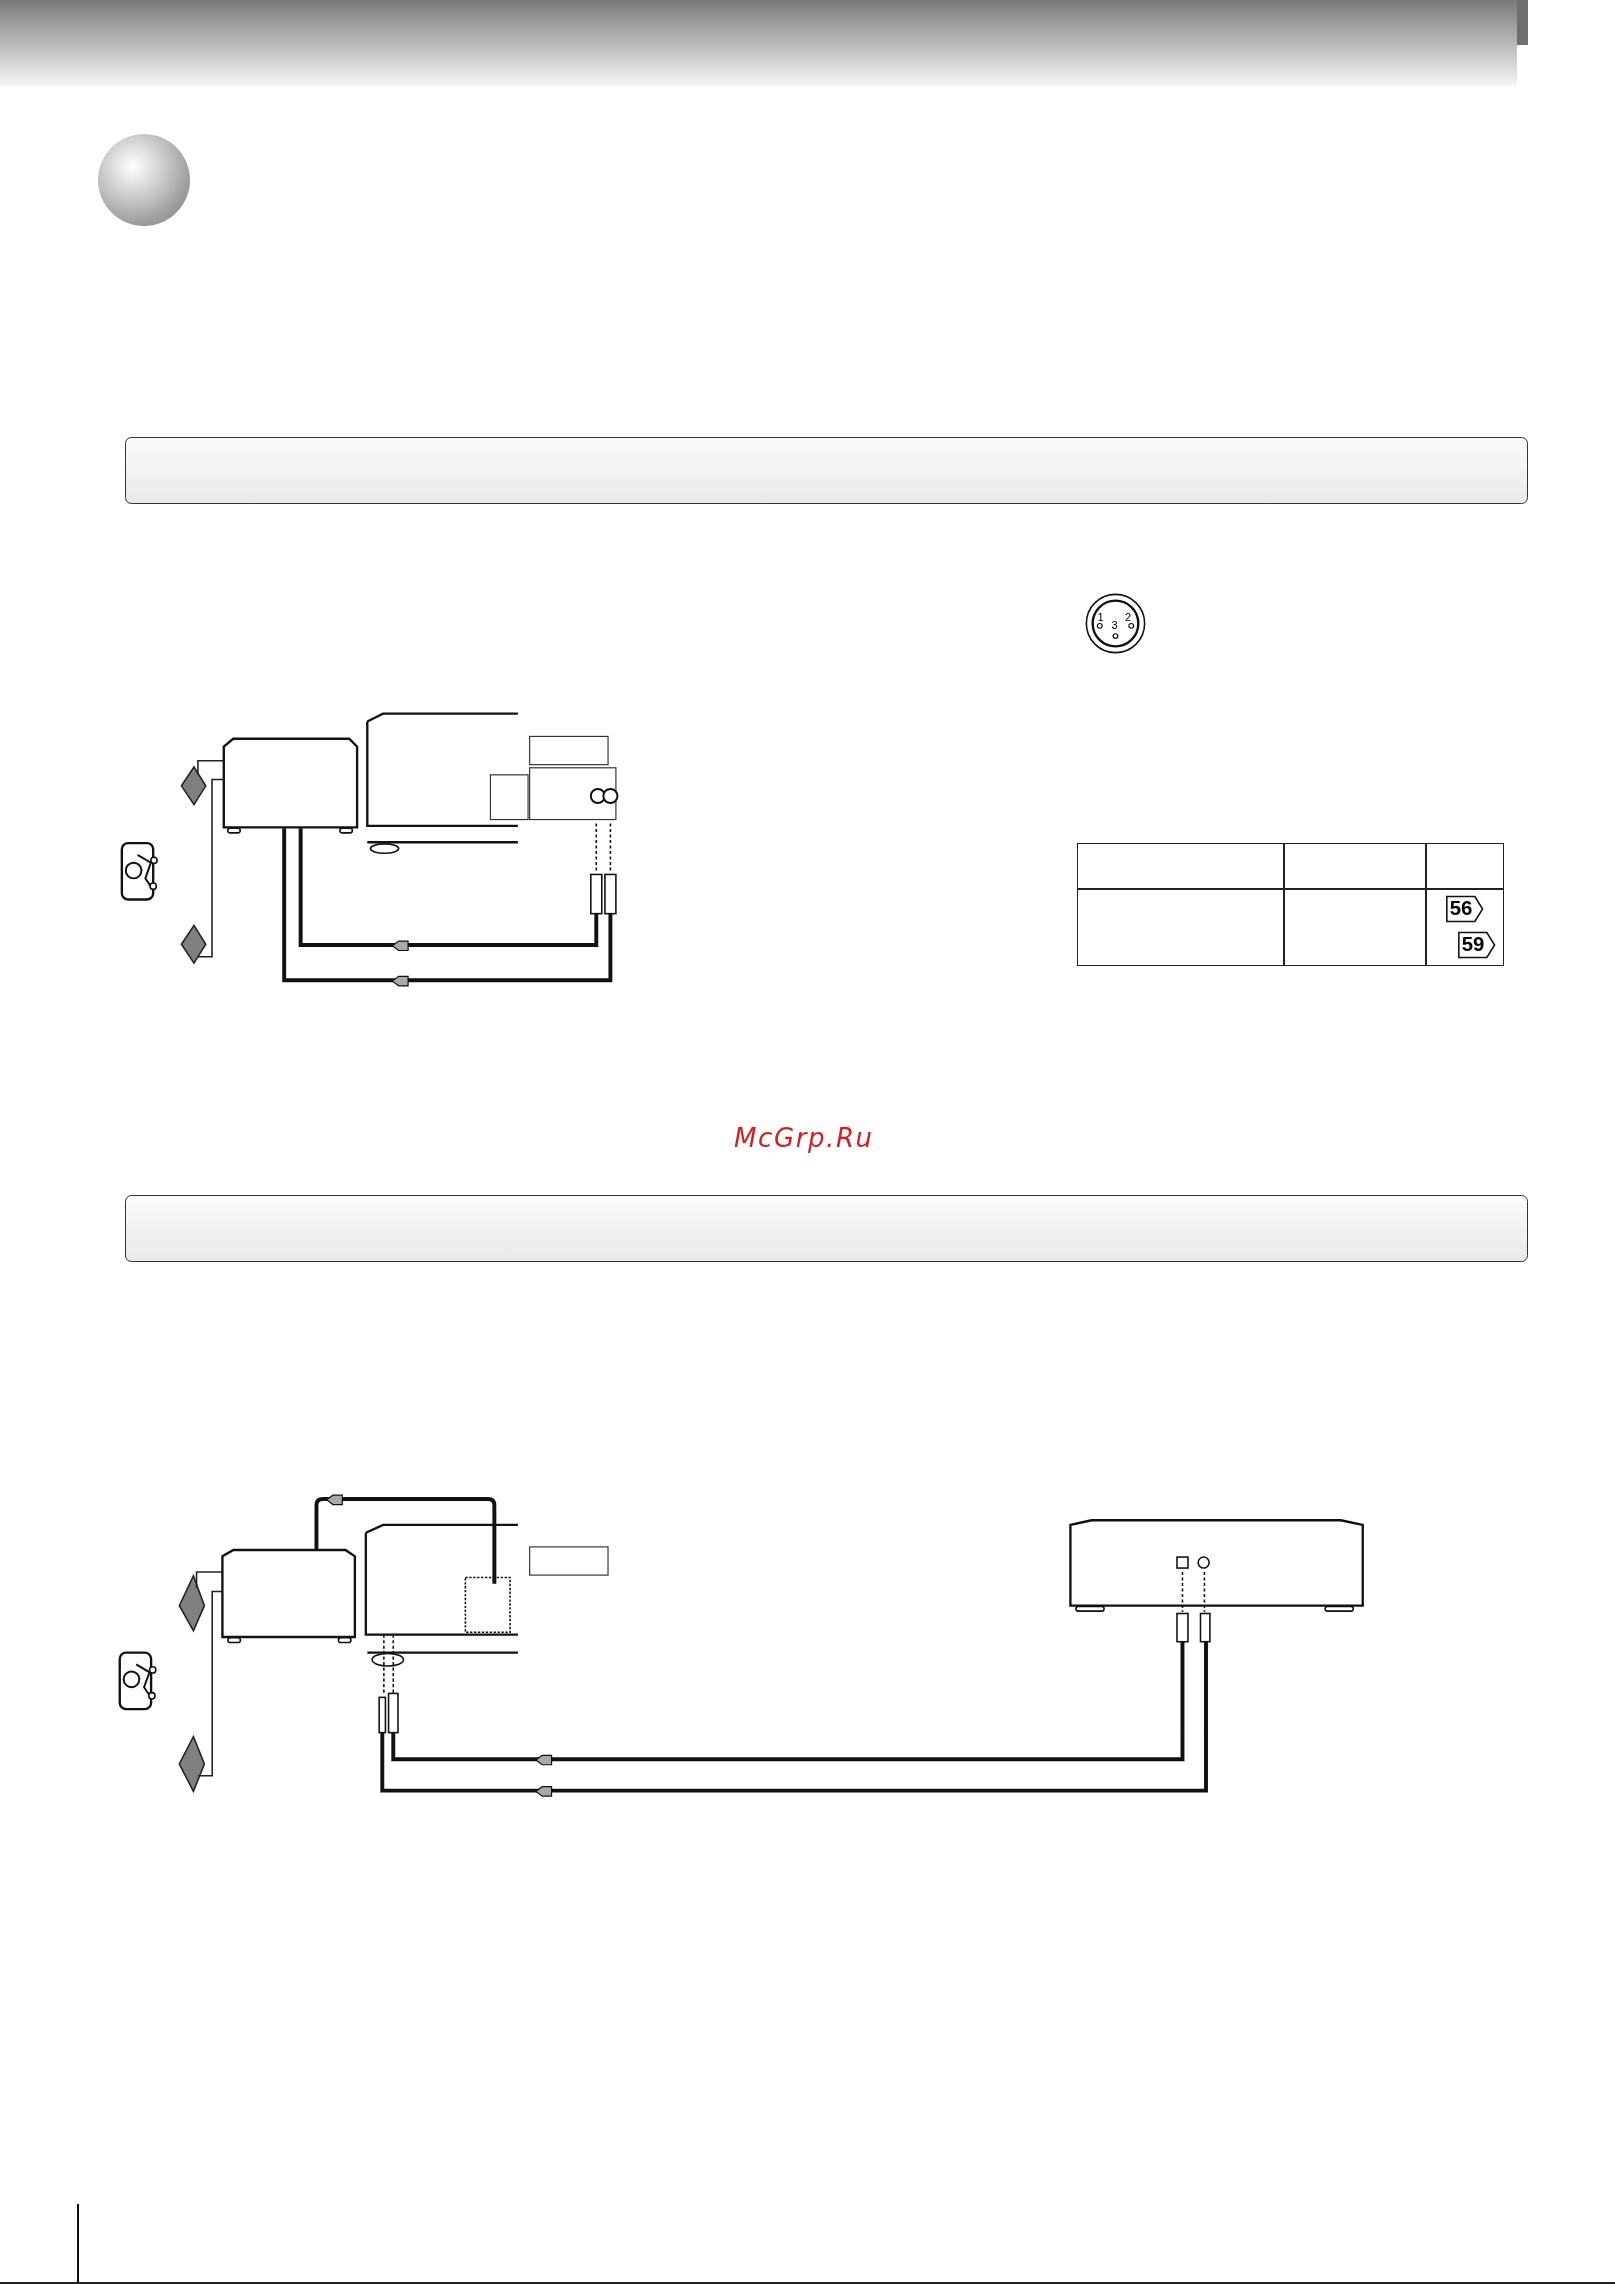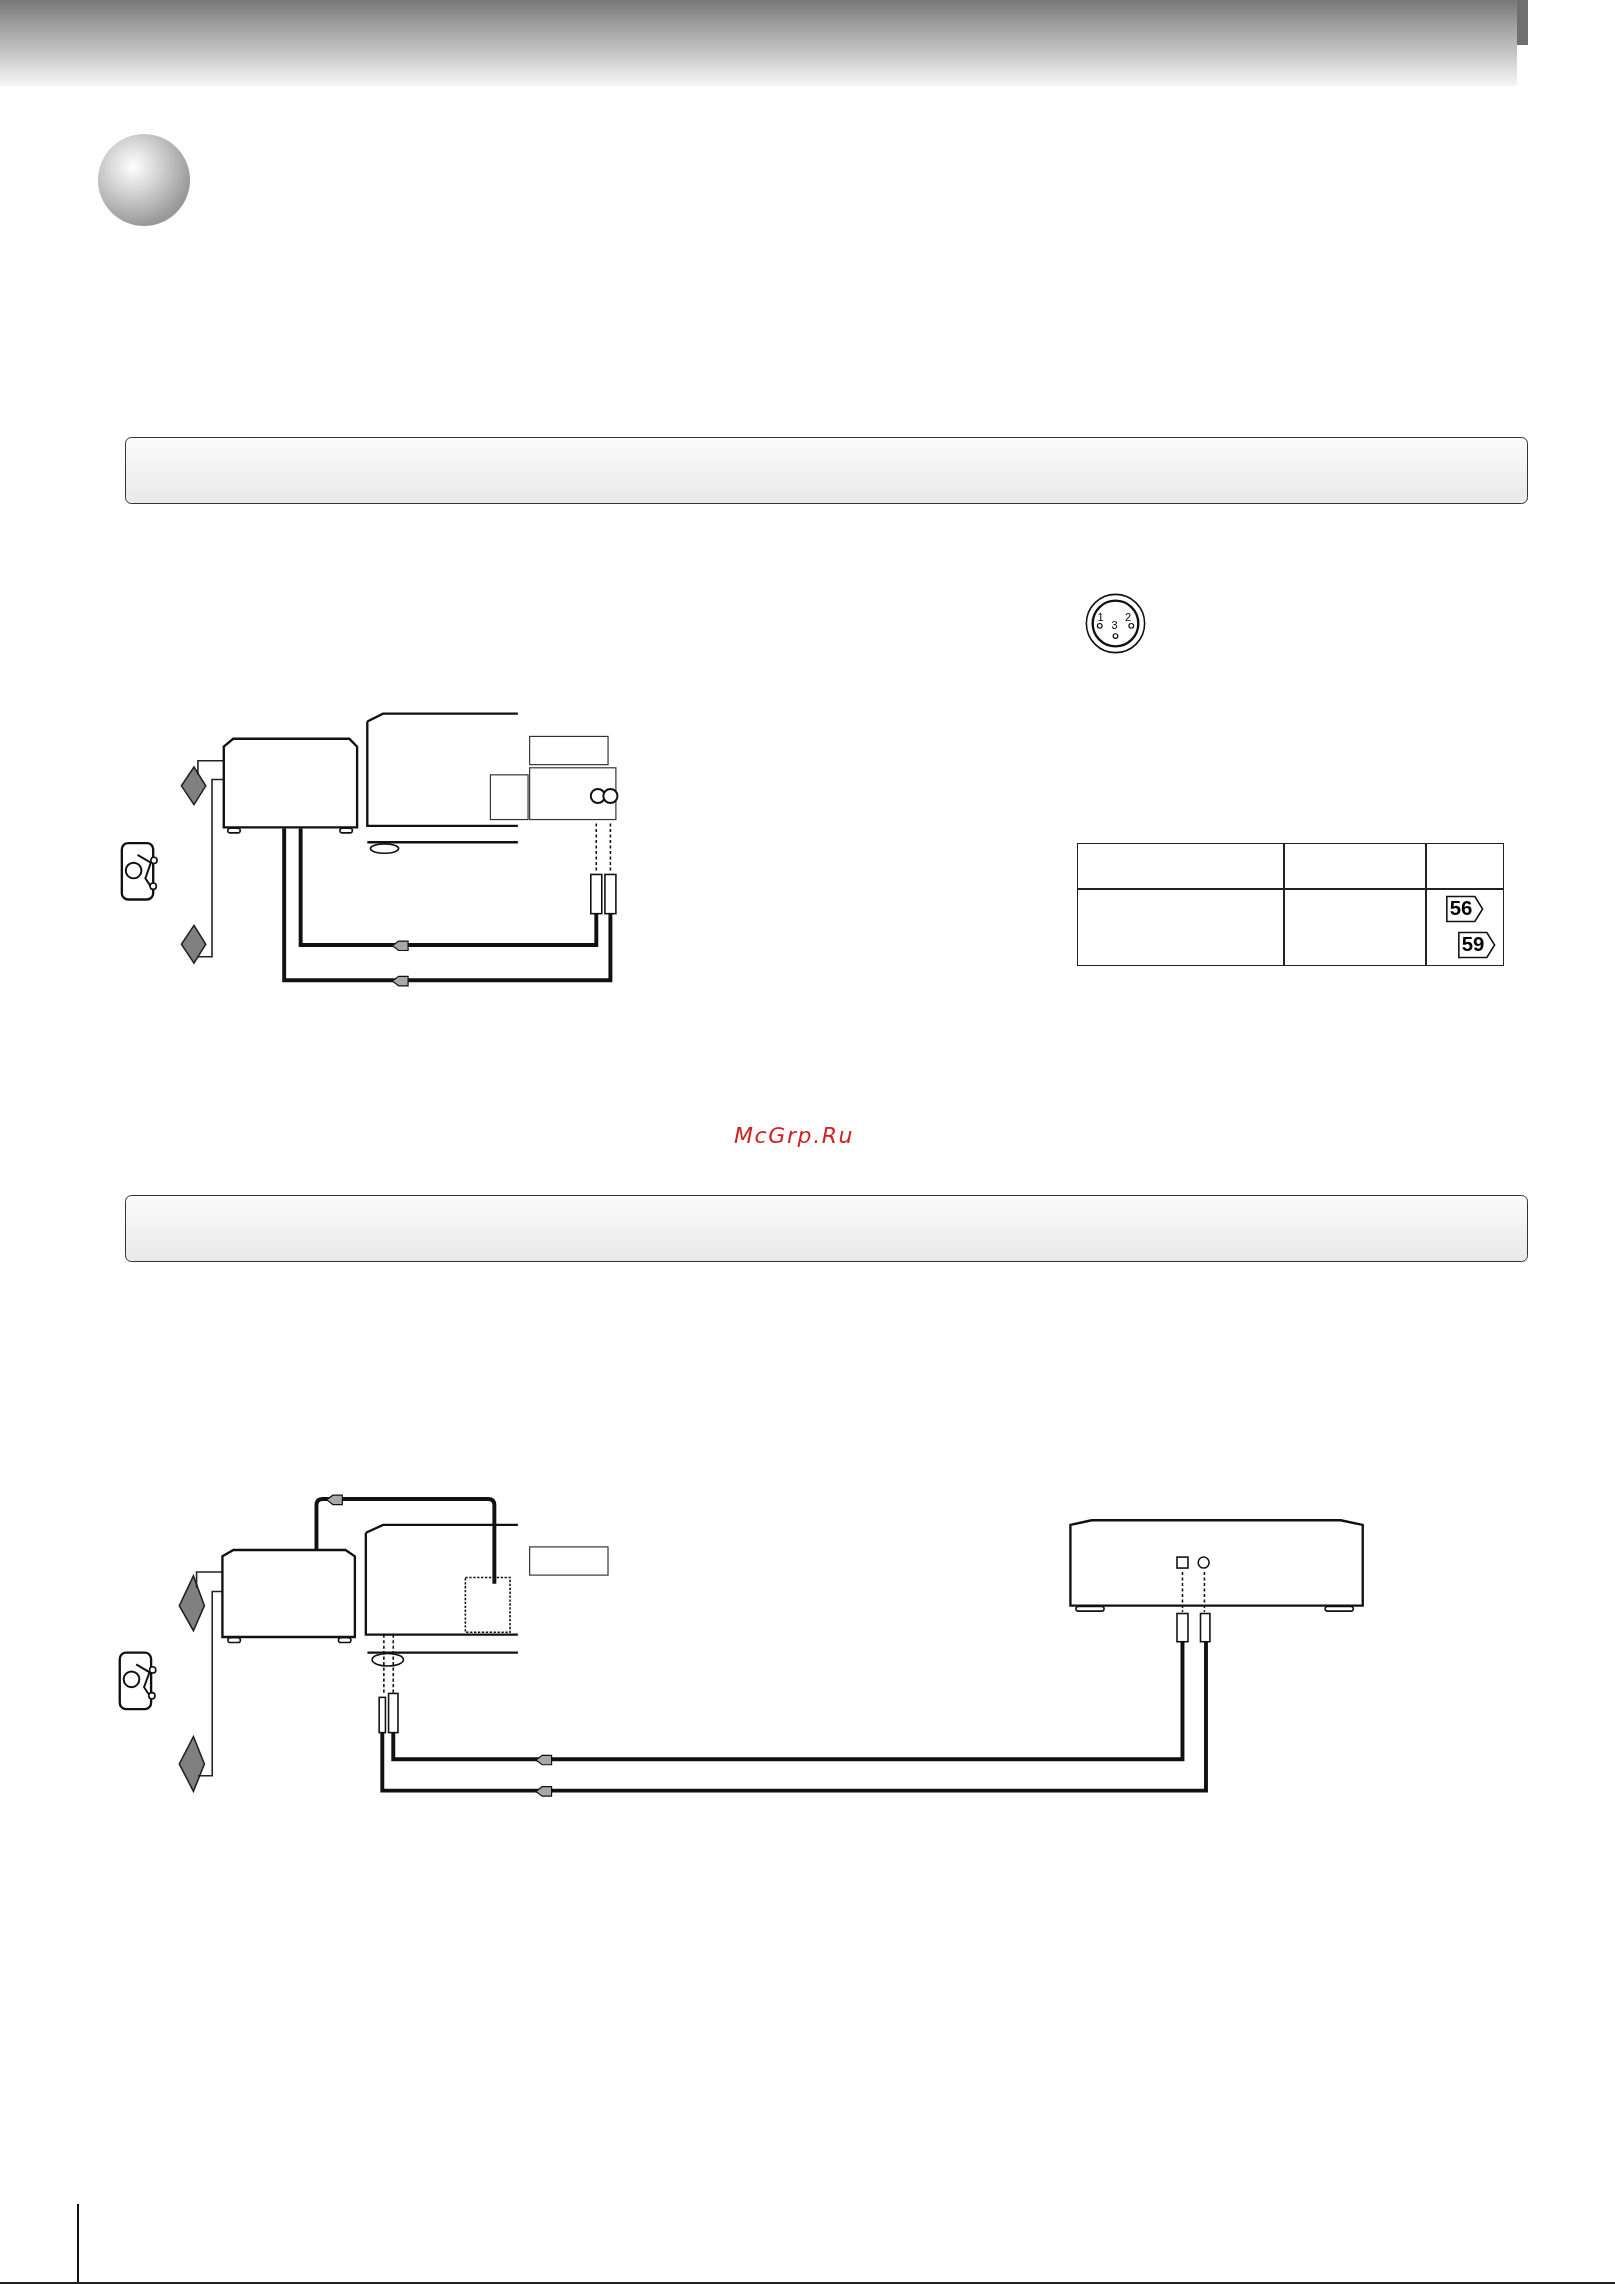--- a/index.html
+++ b/index.html
@@ -5,21 +5,21 @@
   html, body { margin:0; padding:0; background:#ffffff; }
   body { width:1616px; height:2284px; position:relative; overflow:hidden; font-family:"Liberation Sans", sans-serif; }
   .abs { position:absolute; }
   .header-band { left:0; top:0; width:1517px; height:86px;
     background:linear-gradient(to bottom,#777 0%,#9a9a9a 25%,#bdbdbd 55%,#e4e4e4 85%,#f6f6f6 100%); }
   .header-tab { left:1517px; top:0; width:11px; height:45px; background:#6f6f6f; }
   .bullet-orb { left:98px; top:134px; width:92px; height:92px; border-radius:50%;
     background:radial-gradient(circle at 38% 35%, #ffffff 0%, #d6d6d6 30%, #9c9c9c 70%, #808080 100%); }
   .section-bar { left:125px; width:1403px; height:67px; border:1.6px solid #333; border-radius:6.3px;
     background:linear-gradient(to bottom,#fbfbfb,#e9e9e9); box-sizing:border-box; }
-  .watermark { left:734px; top:1123px; font-size:22px; color:#d42020; font-style:italic; letter-spacing:1.6px;
+  .watermark { left:734px; top:1123px; font-size:26px; color:#d42020; font-style:italic; letter-spacing:1.6px;
     font-family:"DejaVu Sans", sans-serif; }
   .ref-table { left:1077px; top:843px; width:427px; height:123px; border:1.6px solid #222; box-sizing:border-box; }
   .ref-table .vline { position:absolute; top:0; bottom:0; width:1.6px; background:#222; }
   .ref-table .hline { position:absolute; left:0; right:0; height:1.6px; background:#222; }
   .page-badge { position:absolute; width:39px; height:29px; }
   .page-badge svg { position:absolute; left:0; top:0; }
   .page-badge span { position:absolute; left:4.7px; top:1.6px; font-size:20.4px; font-weight:bold; color:#000; }
   .xlr-icon { left:1084px; top:592px; width:50px; height:60px; }
   .footer-rule { left:77px; top:2204px; width:1.6px; height:80px; background:#111; }
   .bottom-rule { left:0; top:2282px; width:1616px; height:2.4px; background:#222; }

